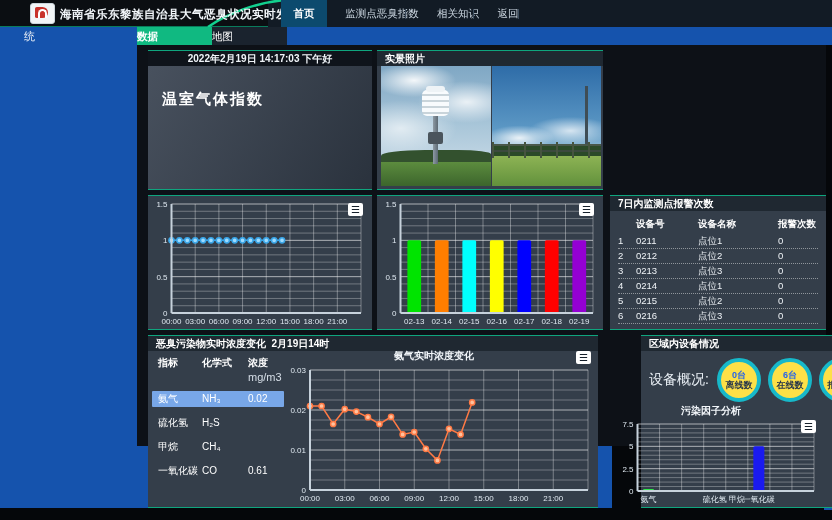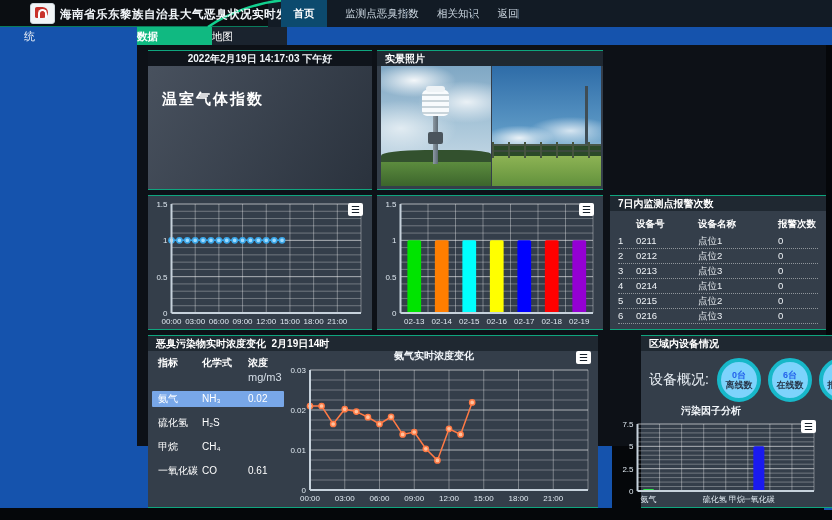--- a/index.html
+++ b/index.html
@@ -86,21 +86,21 @@
 #chartC-title{left:284px;top:349px;width:300px}
 #chartD-title{left:616px;top:404px;width:190px}
 .toolbox{position:absolute;width:15px;height:13px;background:#fff;border-radius:2px;color:#16202b;font-size:10px;line-height:13px;text-align:center;z-index:5;cursor:pointer}
 #tbA{left:348px;top:203px}
 #tbB{left:579px;top:203px}
 #tbC{left:576px;top:351px}
 #tbD{left:801px;top:420px}
 
 #devices-row{position:absolute;left:6px;top:22px;display:flex;align-items:center;z-index:4}
 #devices-label{font-size:14px;color:#e8eef4;margin:0 8px 0 2px;white-space:nowrap}
-.stat-circle{width:44px;height:44px;border-radius:50%;border:4px solid #17b8c9;background:#7dd3fc;display:flex;flex-direction:column;align-items:center;justify-content:center;margin-right:7px}
+.stat-circle{width:44px;height:44px;border-radius:50%;border:4px solid #17b8c9;background:#fde047;display:flex;flex-direction:column;align-items:center;justify-content:center;margin-right:7px}
 .stat-count{color:#2563eb;font-size:9px;font-weight:bold;line-height:10px}
 .stat-name{color:#27364a;font-size:9px;font-weight:bold;line-height:11px}
 </style>
 </head>
 <body>
 
 <div id="app">
 
   <div id="bg-blue-main"></div>
   <div id="bg-blue-strip"></div>

